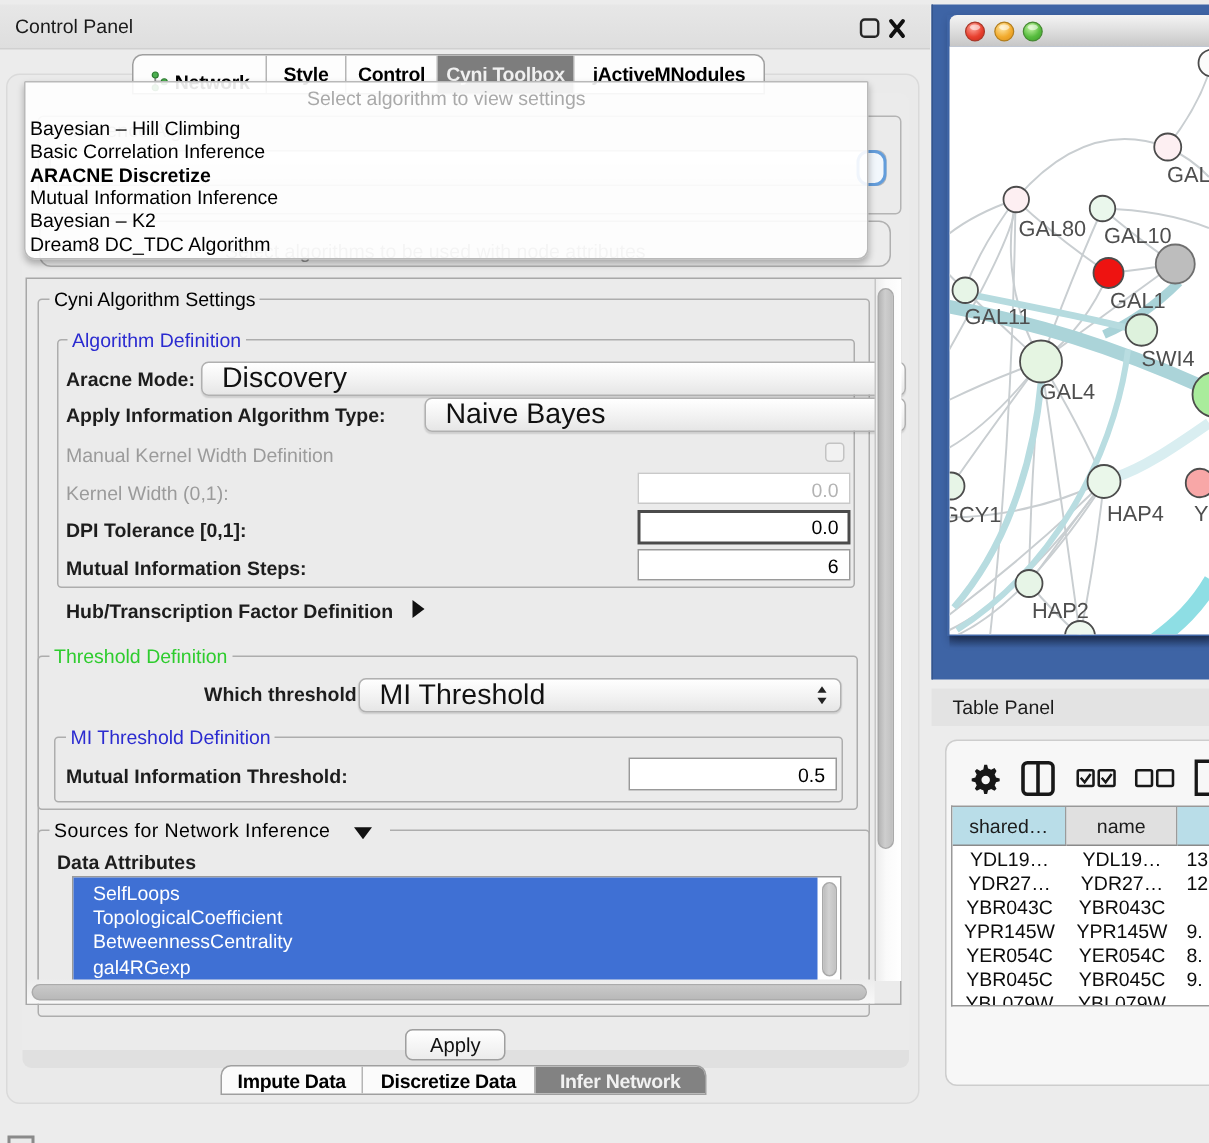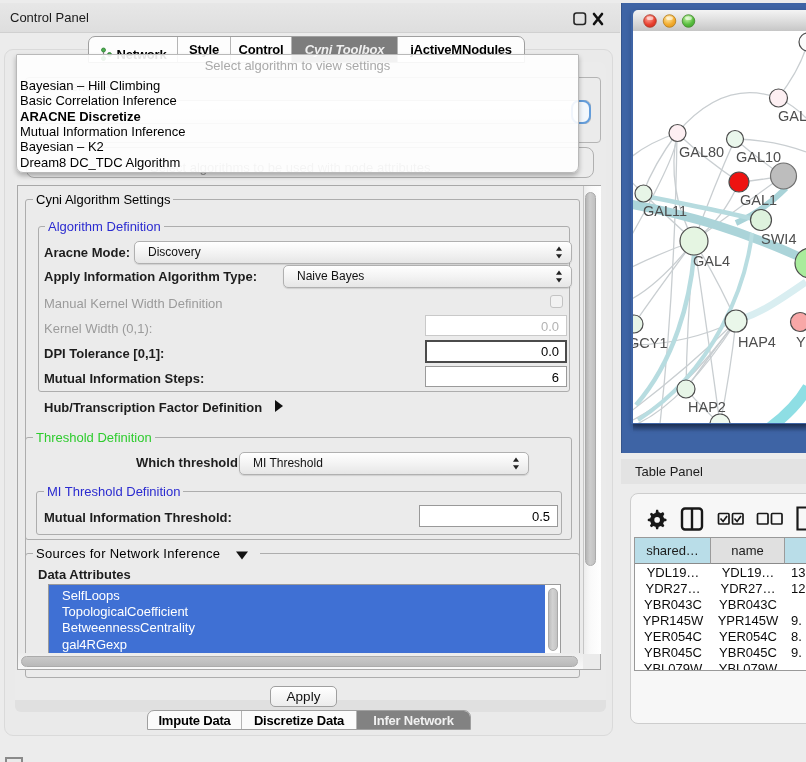--- a/index.html
+++ b/index.html
@@ -2,21 +2,21 @@
 <html><head>
 <meta charset="utf-8">
 <style>
   html,body{margin:0;padding:0;}
   body{width:806px;height:762px;background:#ececec;font-family:"Liberation Sans",sans-serif;position:relative;overflow:hidden;}
   .abs{position:absolute;}
   .b13{font-size:13px;font-weight:bold;color:#1d1d1d;}
   .g13{font-size:13px;font-weight:normal;color:#9b9b9b;}
   .combo{position:absolute;height:21px;border:1px solid #b0b0b0;border-radius:5px;
     background:linear-gradient(#ffffff,#f2f2f2 55%,#e6e6e6);box-shadow:0 1px 1px rgba(0,0,0,0.12);
-    font-size:12px;color:#111;line-height:21px;}
+    font-size:19px;color:#111;line-height:21px;padding-left:32px;}
   .combo .txt{position:absolute;left:13px;top:0;}
   .combo .arr{position:absolute;right:8px;top:4px;width:8px;height:13px;}
   .inp{position:absolute;background:#ffffff;font-size:13px;text-align:right;line-height:21px;}
   .grp{position:absolute;border:1px solid #adadad;border-radius:3px;}
   .grplbl{position:absolute;background:#ebebeb;padding:0 3px;font-size:13px;line-height:13px;}
 </style>
 </head>
 <body>
 
 <div class="abs" style="left:0;top:3px;width:620px;height:29px;background:linear-gradient(#e7e7e7,#dedede);border-bottom:1px solid #d0d0d0;"></div>
@@ -44,21 +44,21 @@
     <svg width="13" height="15" viewBox="0 0 13 15" style="margin-right:4px;">
       <path d="M3.5 3.5 V11.5 M3.5 7.5 H9" stroke="#8a8a8a" stroke-width="1.2" fill="none"></path>
       <circle cx="3.5" cy="3" r="2" fill="#4caf50" stroke="#2e7d32" stroke-width="0.8"></circle>
       <circle cx="3.5" cy="11.5" r="2" fill="#4caf50" stroke="#2e7d32" stroke-width="0.8"></circle>
       <circle cx="9.5" cy="7.5" r="2" fill="#4caf50" stroke="#2e7d32" stroke-width="0.8"></circle>
     </svg>
     <span>Network</span>
     </div>
   <div style="width:52px;border-right:1px solid #b5b5b5;display:flex;align-items:center;justify-content:center;">Style</div>
   <div style="width:60px;border-right:1px solid #b5b5b5;display:flex;align-items:center;justify-content:center;">Control</div>
-  <div style="width:105px;background:#7d7d7d;color:#f0f0f0;display:flex;align-items:center;justify-content:center;font-style:italic;">Cyni Toolbox</div>
+  <div style="width:90px;background:#7d7d7d;color:#f0f0f0;display:flex;align-items:center;justify-content:center;">Cyni Toolbox</div>
   <div style="width:126px;border-left:1px solid #b5b5b5;display:flex;align-items:center;justify-content:center;">jActiveMNodules</div>
 </div>
 
 <div class="abs" style="left:17px;top:185px;width:584px;height:485px;border:1px solid #a8a8a8;background:#ebebeb;box-sizing:border-box;"></div>
 
 <div class="grp" style="left:25px;top:199px;width:553px;height:477px;"></div>
 <div class="grplbl" style="left:33px;top:193px;color:#000;">Cyni Algorithm Settings</div>
 
 <div class="grp" style="left:38px;top:226px;width:530px;height:164px;"></div>
 <div class="grplbl" style="left:45px;top:220px;color:#2b2bd0;">Algorithm Definition</div>

